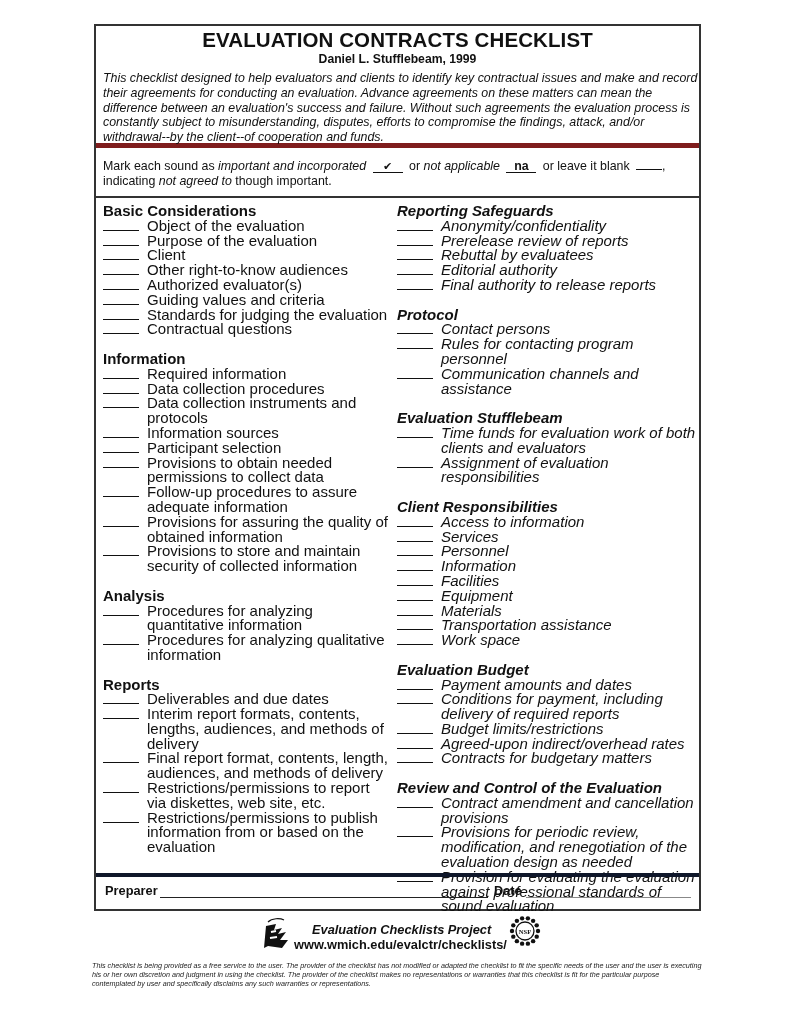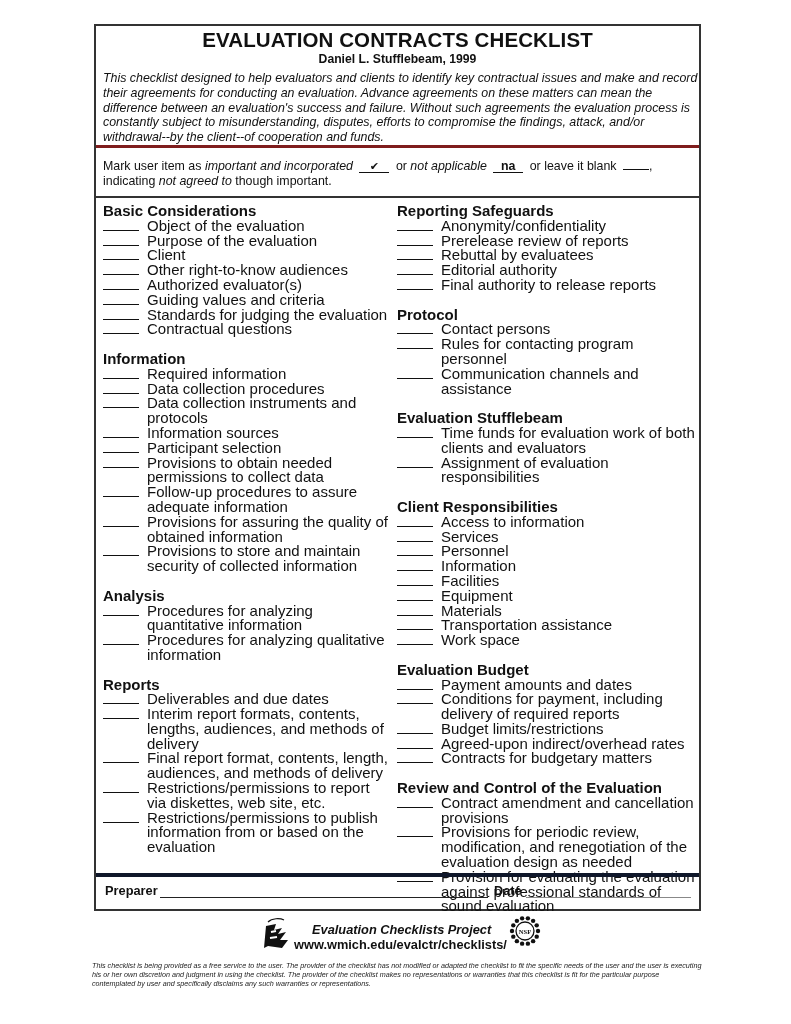--- a/index.html
+++ b/index.html
@@ -1,30 +1,30 @@
 <!DOCTYPE html>
 <html><head>
 <meta charset="utf-8">
 <style>
   html, body { margin: 0; padding: 0; background: #ffffff; }
   body { width: 791px; height: 1024px; position: relative; font-family: "Liberation Sans", sans-serif; color: #111; overflow: hidden; }
   .page-box { position: absolute; left: 94px; top: 24px; width: 607px; height: 887px; border: 2px solid #333; box-sizing: border-box; }
-  .header { position: absolute; left: 0; top: 0; width: 100%; height: 122px; border-bottom: 3px solid #7f1d1d; box-sizing: border-box; }
+  .header { position: absolute; left: 0; top: 0; width: 100%; height: 122px; border-bottom: 5px solid #7f1d1d; box-sizing: border-box; }
   .title { position: absolute; left: 0; top: 2px; width: 100%; text-align: center; font-weight: bold; font-size: 20.5px; letter-spacing: 0.1px; }
   .author { position: absolute; left: 0; top: 26px; width: 100%; text-align: center; font-weight: bold; font-size: 12.2px; }
   .intro { position: absolute; left: 7px; top: 45px; width: 596px; font-style: italic; font-size: 12.4px; line-height: 14.8px; }
   .instr { position: absolute; left: 0; top: 122px; width: 100%; height: 50px; border-bottom: 2px solid #333; box-sizing: border-box; }
   .instr-text { position: absolute; left: 7px; top: 10px; width: 590px; font-size: 12.4px; line-height: 15px; }
   .instr-text i { font-style: italic; }
   .blank-check { display: inline-block; border-bottom: 1px solid #111; width: 30px; text-align: center; line-height: 12px; font-size: 11px; margin: 0 3px; }
   .blank-na { display: inline-block; border-bottom: 1px solid #111; width: 30px; text-align: center; line-height: 12px; font-weight: bold; margin: 0 3px; text-decoration: none; }
   .blank-empty { display: inline-block; border-bottom: 1px solid #111; width: 26px; height: 11px; margin-left: 3px; }
   .col { position: absolute; top: 178px; font-size: 15px; line-height: 14.8px; }
   .col-left { left: 7px; width: 285px; }
-  .col-right { left: 301px; width: 300px; }
+  .col-right { left: 301px; width: 300px; font-style: italic; }
   .section { margin-bottom: 14.8px; }
   .section-title { font-weight: bold; }
   .item { position: relative; padding-left: 44px; }
   .item .line { position: absolute; left: 0; top: 11px; width: 36px; border-bottom: 1px solid #111; }
   .footer-row { position: absolute; left: 0; top: 847px; width: 100%; height: 38px; border-top: 4px solid #0f172a; box-sizing: border-box; }
   .prep-label { position: absolute; left: 9px; top: 6px; font-weight: bold; font-size: 12.8px; }
   .prep-line { position: absolute; left: 64px; top: 20px; width: 328px; border-bottom: 1px solid #222; }
   .date-label { position: absolute; left: 398px; top: 6px; font-weight: bold; font-size: 12.8px; }
   .date-line { position: absolute; left: 430px; top: 20px; width: 165px; border-bottom: 1px solid #888; }
   .project { position: absolute; left: 262px; top: 914px; width: 290px; height: 40px; }
@@ -39,21 +39,21 @@
 
 <div class="page-box">
   <div class="header">
     <div class="title">EVALUATION CONTRACTS CHECKLIST</div>
     <div class="author">Daniel L. Stufflebeam, 1999</div>
     <div class="intro">This checklist designed to help evaluators and clients to identify key contractual issues and make and record their agreements for conducting an evaluation. Advance agreements on these matters can mean the difference between an evaluation's success and failure.  Without such agreements the evaluation process is constantly subject to misunderstanding, disputes, efforts to compromise the findings, attack, and/or withdrawal--by the client--of cooperation and funds.</div>
   </div>
 
   <div class="instr">
     <div class="instr-text">
-      <span>Mark user item as </span><i>important and incorporated</i>
+      <span>Mark each sound as </span><i>important and incorporated</i>
       <span class="blank-check">✔</span><span> or </span><i>not applicable</i>
       <span class="blank-na">na</span><span> or leave it blank </span><span class="blank-empty"></span><span>,</span><br>
       <span>indicating </span><i>not agreed to</i><span> though important.</span>
     </div>
   </div>
 
   <div class="col col-left" id="col-left">
       <div class="section">
         <div class="section-title">Basic Considerations</div>
         <div class="item"><span class="line"></span><span style="white-space: pre-wrap;">Object of the evaluation</span></div>

